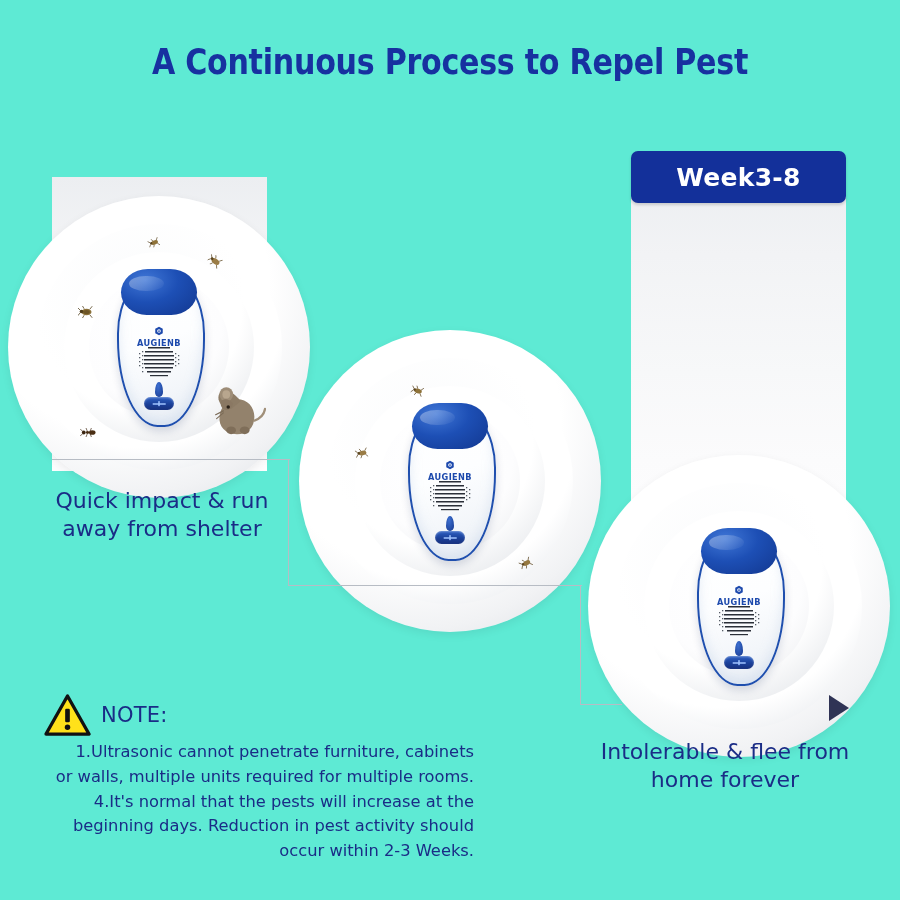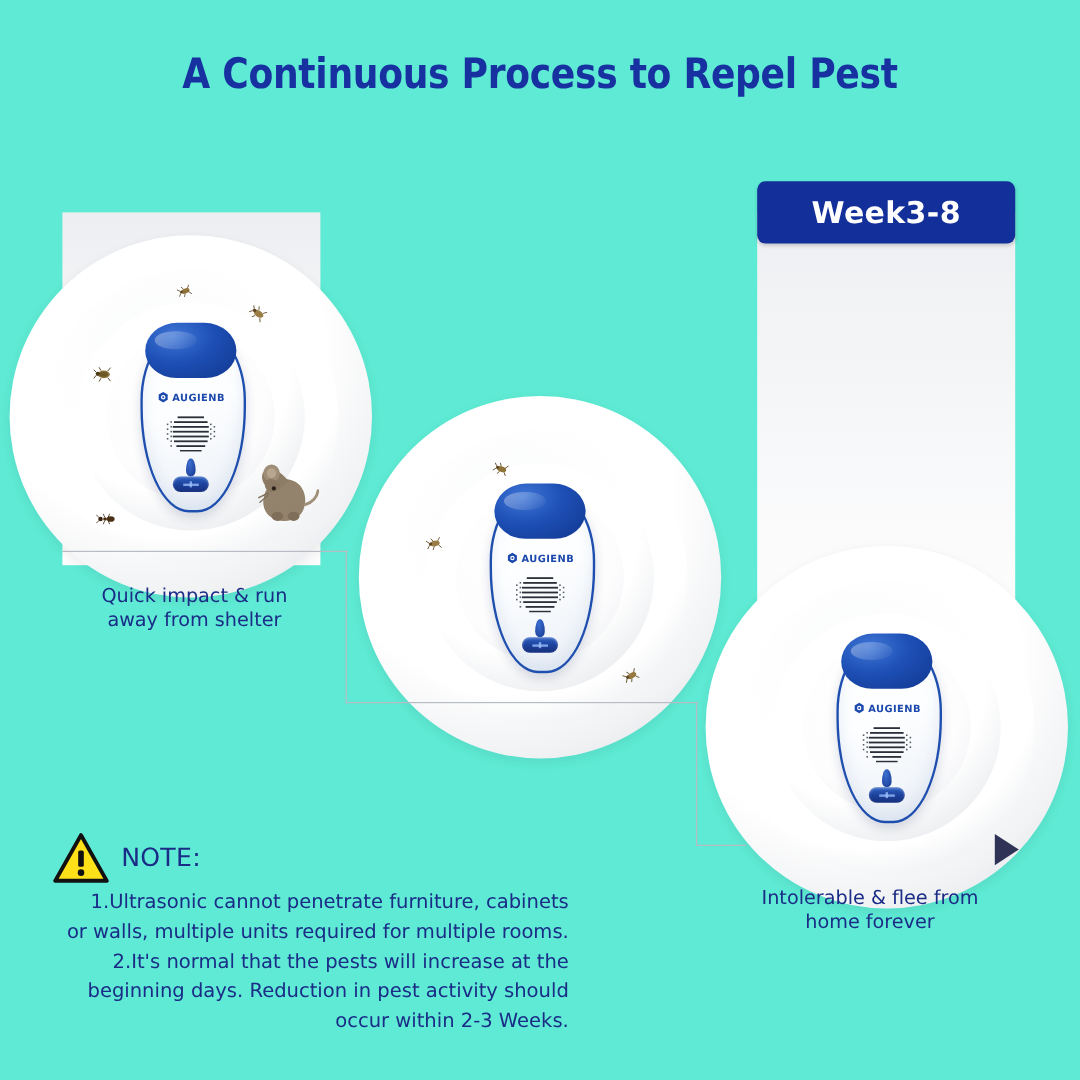--- a/index.html
+++ b/index.html
@@ -68,20 +68,21 @@
   }
   .dev-cap:after{
     content:"";position:absolute;left:10%;top:14%;width:46%;height:34%;
     background:linear-gradient(135deg,rgba(255,255,255,.36),rgba(255,255,255,0));
     border-radius:50%;
   }
   .logo{
     position:absolute;left:0;width:100%;top:36%;
     display:flex;align-items:center;justify-content:center;gap:3px;
     color:#1c49ad;
+    flex-direction:column;
   }
   .logo-mark{display:block;}
   .logo-text{
     font-family:"DejaVu Sans","Liberation Sans",sans-serif;
     font-weight:bold;letter-spacing:.4px;color:#1c49ad;line-height:1;
   }
   .grille{position:absolute;left:50%;transform:translateX(-50%);top:49%;}
   .led{
     position:absolute;left:50%;transform:translateX(-50%);top:73%;
     background:radial-gradient(ellipse at 40% 26%,#3c6fd0,#16388f);
@@ -100,21 +101,21 @@
     content:"";position:absolute;left:50%;top:50%;width:2px;height:44%;
     transform:translate(-50%,-50%);background:rgba(160,195,255,.75);
   }
 
   
   .pest{position:absolute;}
 
   
   .caption{
     position:absolute;text-align:center;color:#1a2c86;
-    font-size:16px;line-height:1.28;
+    font-size:22px;line-height:1.28;
     font-family:"DejaVu Sans","Liberation Sans",sans-serif;
     white-space:pre-line;
   }
   .conn{position:absolute;border-color:#b7bcc4;border-style:solid;border-width:0;}
 
   
   .note{position:absolute;left:44px;top:693px;width:430px;text-align:right;}
   .note-head{display:flex;align-items:center;gap:10px;height:44px;}
   .note-label{
     color:#1a2c86;font-size:21px;font-weight:normal;letter-spacing:.2px;
@@ -434,18 +435,18 @@
     <div class="note-head">
       <svg width="47" height="42" viewBox="0 0 48 43">
         <path d="M24 2 L46 41 L2 41 Z" fill="#ffe11a" stroke="#111111" stroke-width="3.4" stroke-linejoin="round"></path>
         <rect x="21.6" y="15" width="4.8" height="14" rx="1.4" fill="#111111"></rect>
         <circle cx="24" cy="34" r="2.8" fill="#111111"></circle>
       </svg>
       <span class="note-label">NOTE:</span>
     </div>
     <div class="note-body">1.Ultrasonic cannot penetrate furniture, cabinets
 or walls, multiple units required for multiple rooms.
-2.It's normal that the pests will increase at the
+4.It's normal that the pests will increase at the
 beginning days. Reduction in pest activity should
 occur within 2-3 Weeks.</div>
   </div>
 
 </div>
 
 </body></html>

